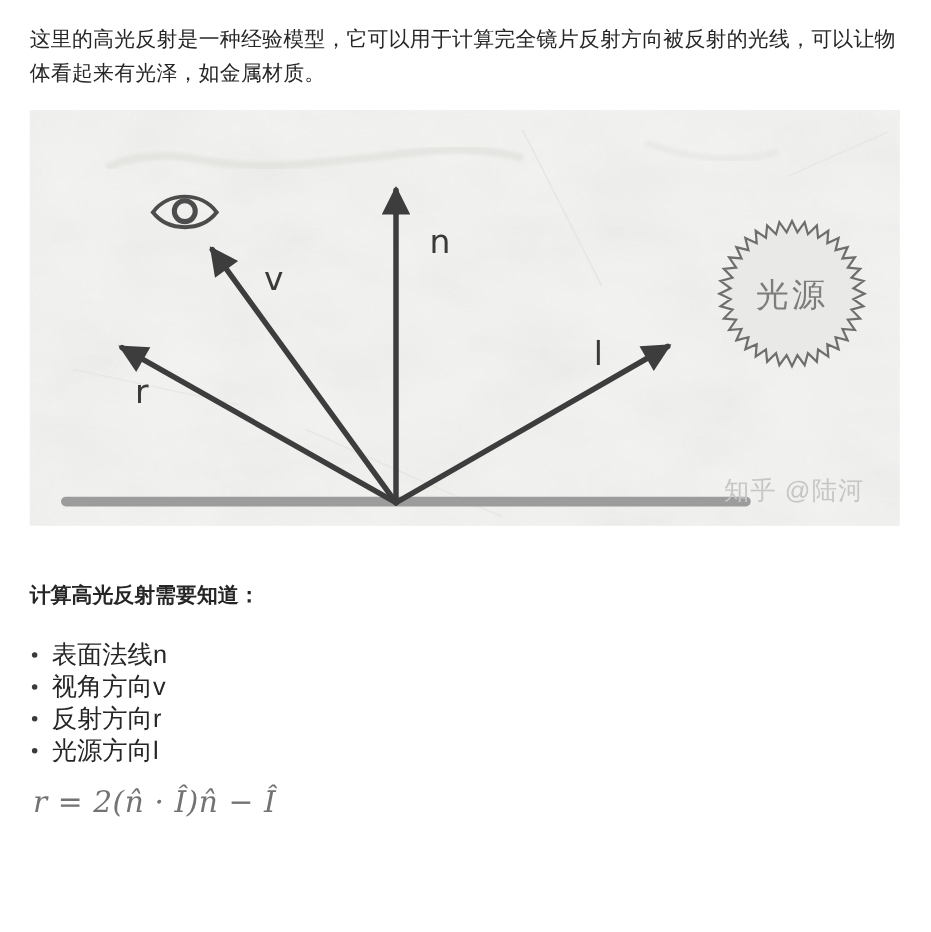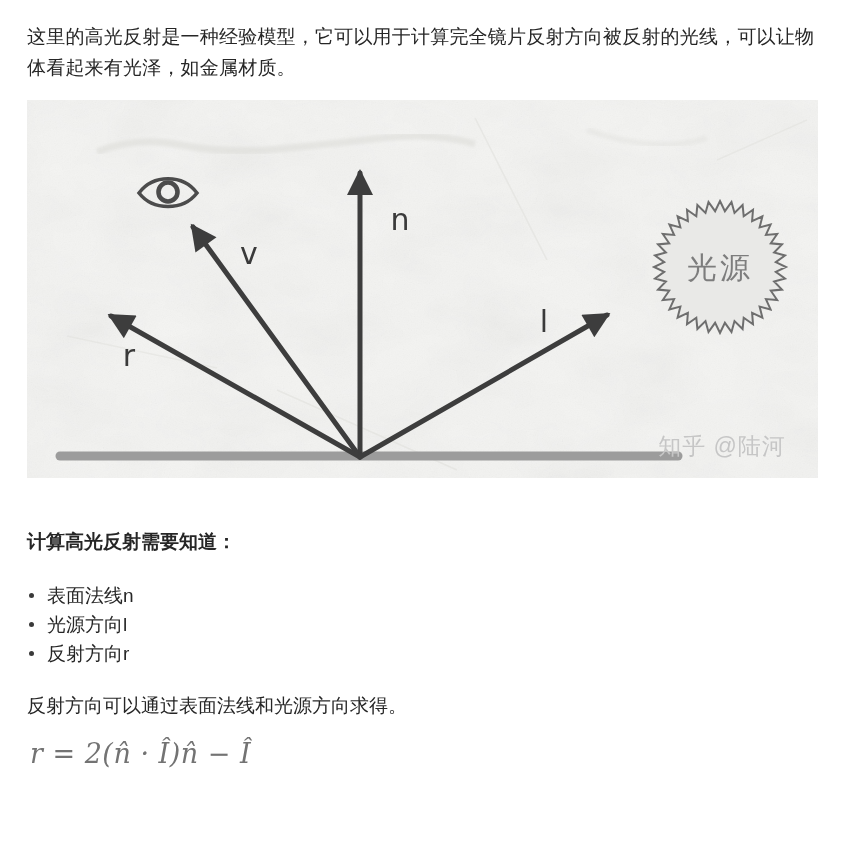--- a/index.html
+++ b/index.html
@@ -21,21 +21,21 @@
   .figure svg{display:block;width:791px;height:378px;}
   .req-heading{
     margin:49px 0 0 0;
     font-size:19px;line-height:30px;color:#262626;font-weight:bold;
   }
   ul.req-list{
     margin:24px 0 0 0;padding:0;list-style:none;
   }
   ul.req-list li{
     position:relative;
-    font-size:19px;line-height:29px;color:#262626;
+    font-size:23px;line-height:29px;color:#262626;
     padding-left:20px;
   }
   ul.req-list li::before{
     content:"";position:absolute;left:2px;top:12px;
     width:5px;height:5px;border-radius:50%;background:#3a3a3a;
   }
   .note{
     margin:22px 0 0 0;
     font-size:19px;line-height:31px;color:#262626;
   }
@@ -132,21 +132,21 @@
       </g>
 
       <text class="wm-label" x="695" y="354" text-anchor="middle">知乎 @陆河</text>
     </svg>
   </div>
 
   <p class="req-heading">计算高光反射需要知道：</p>
 
   <ul class="req-list">
     <li>表面法线n</li>
+    <li>视角方向v</li>
+    <li>反射方向r</li>
     <li>光源方向l</li>
-    <li>反射方向r</li>
   </ul>
 
-  <p class="note">反射方向可以通过表面法线和光源方向求得。</p>
 
   <div class="formula">r = 2(n̂ · Î)n̂ − Î</div>
 
 </div>
 
 </body></html>

